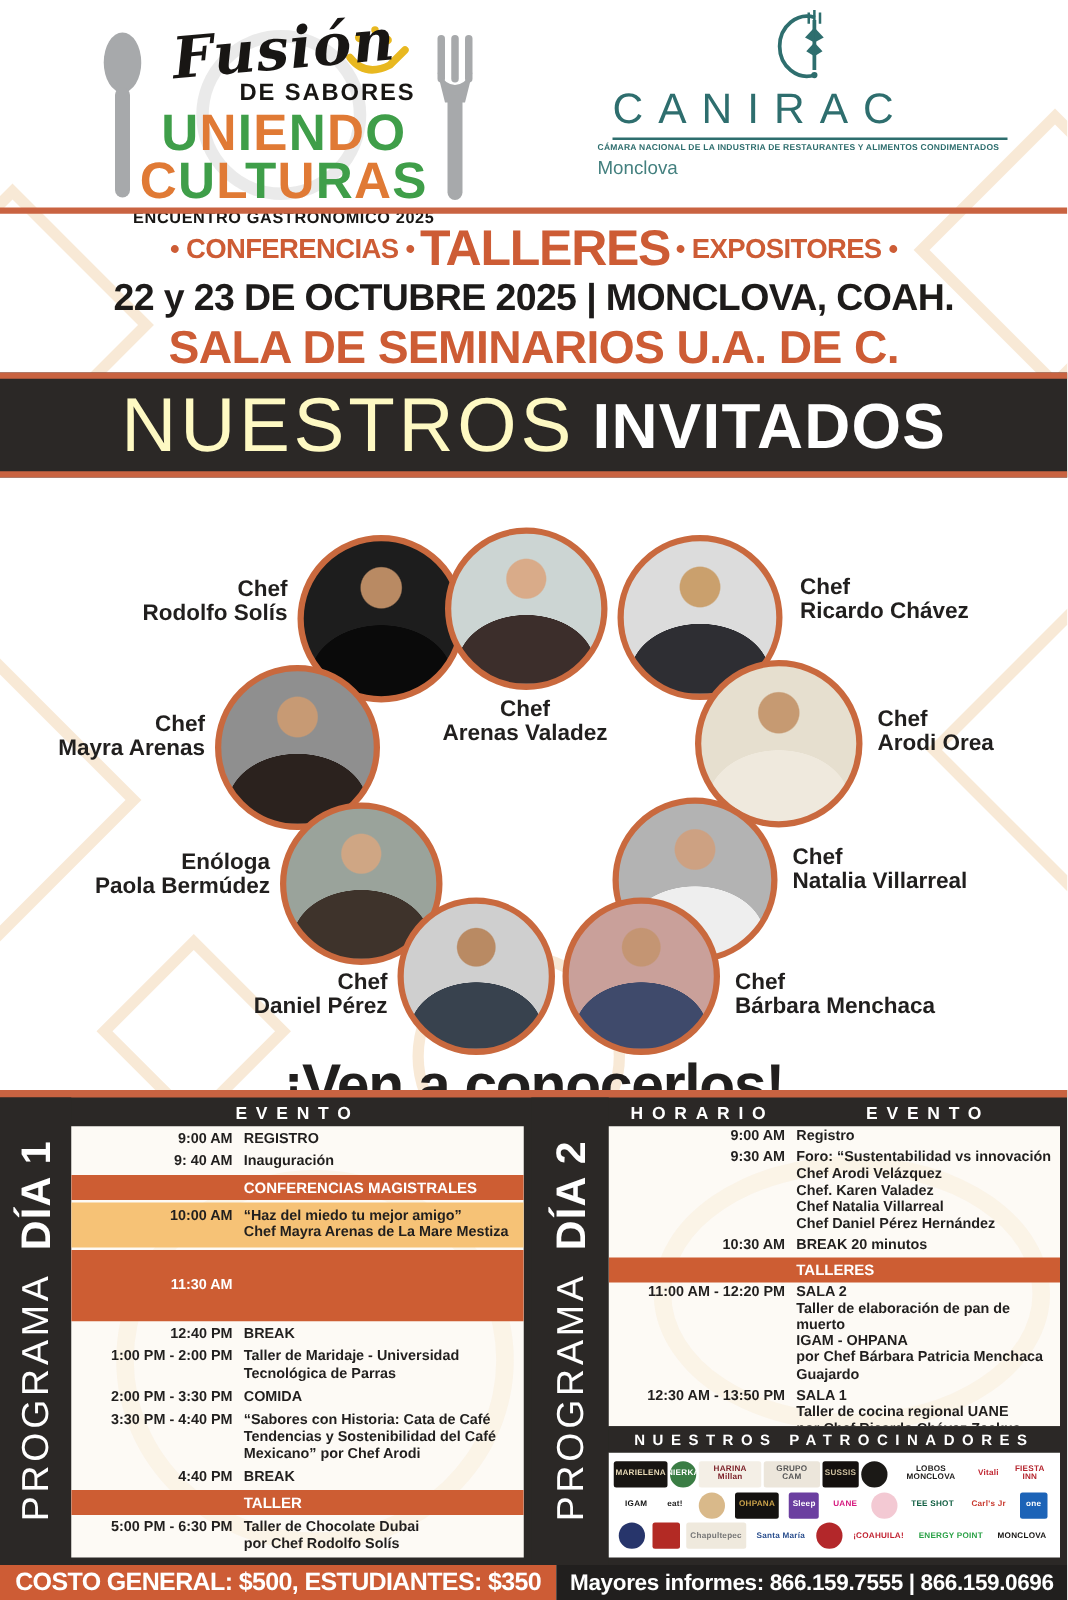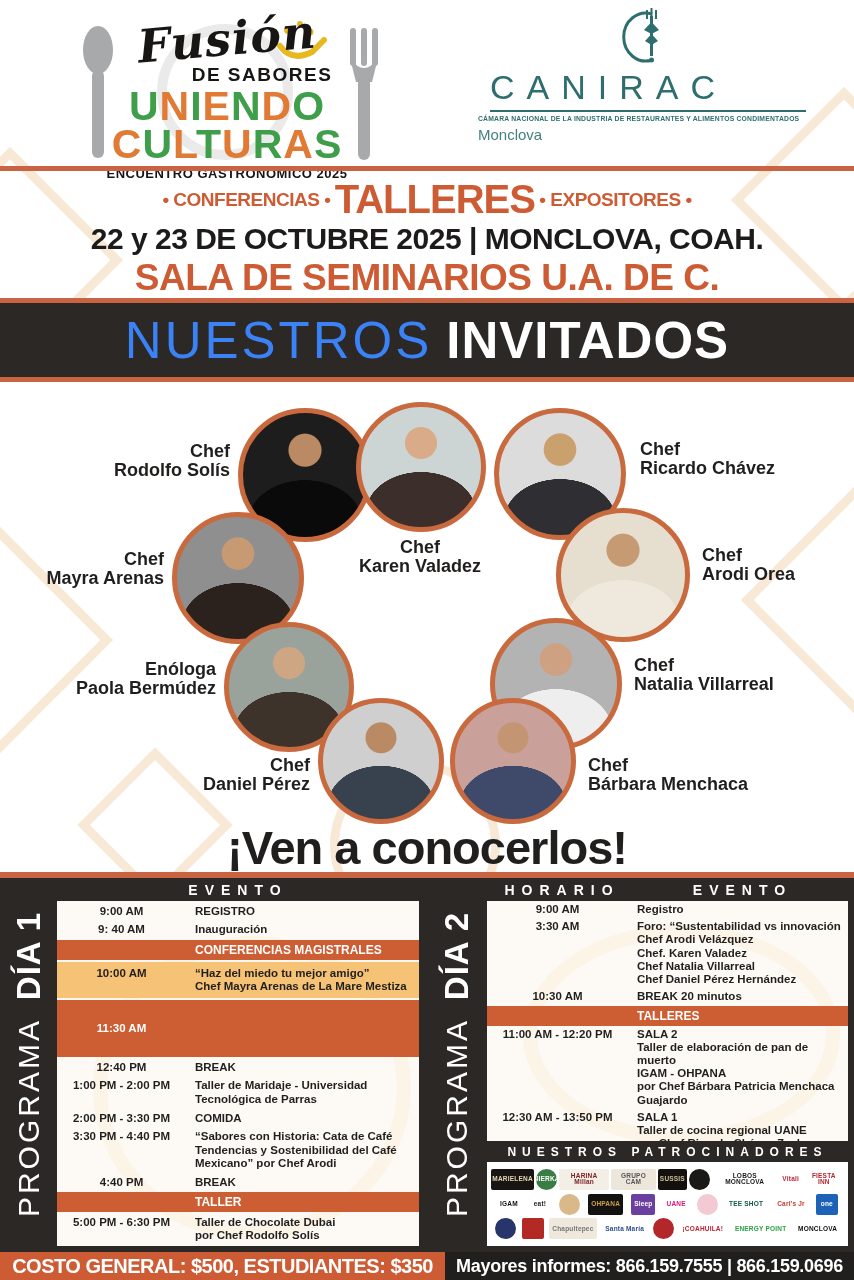--- a/index.html
+++ b/index.html
@@ -32,34 +32,34 @@
   .canirac-rule { width:316px; height:2px; background:#2e6e6e; margin:3px auto 3px; }
   .canirac-tagline { font-size:6.8px; font-weight:bold; letter-spacing:.2px; color:#2e6e6e; }
   .canirac-city { font-size:15px; color:#44807f; margin-top:4px; }
 
   .rule { position:absolute; left:0; width:854px; height:5px; background:#c96341; z-index:3; }
   .rule1 { top:166px; }
 
   
   .info-sec { position:absolute; left:0; top:173px; width:854px; height:125px; text-align:center; z-index:2; }
   .cats-line { color:#cd5c35; font-weight:900; white-space:nowrap; margin-top:4px; }
-  .cats-line .seg { font-size:19px; letter-spacing:-.5px; vertical-align:middle; }
+  .cats-line .seg { font-size:22px; letter-spacing:-.5px; vertical-align:middle; }
   .cats-line .seg-big { font-size:40px; letter-spacing:-1px; vertical-align:middle; }
   .date-line { color:#1d1b1a; font-size:30px; font-weight:900; letter-spacing:-.5px; margin-top:0px; }
   .venue-line { color:#cd5c35; font-size:37px; font-weight:900; letter-spacing:-.5px; margin-top:1px; }
 
   
   .title-band { position:absolute; left:0; top:298px; width:854px; height:84px;
                 background:#2b2826; border-top:5px solid #c96341; border-bottom:5px solid #c96341;
                 display:flex; align-items:center; justify-content:center; z-index:2; }
-  .title-band .thin { color:#3b82f6; font-size:51px; font-weight:400; letter-spacing:3px; margin-right:14px; }
+  .title-band .thin { color:#fef9c3; font-size:61px; font-weight:400; letter-spacing:3px; margin-right:14px; }
   .title-band .bold { color:#fff; font-size:51px; font-weight:900; letter-spacing:1px; }
 
   
-  .chefs { position:absolute; left:0; top:382px; width:794px; height:490px; z-index:2; }
+  .chefs { position:absolute; left:0; top:402px; width:794px; height:490px; z-index:2; }
   .photo { position:absolute; border:5px solid #c9693e; border-radius:50%; }
   .chef-label { position:absolute; color:#211f1e; font-weight:900; font-size:18px; line-height:1.08; }
   .chef-label .role { display:block; }
   .lbl-r { text-align:right; } .lbl-l { text-align:left; } .lbl-c { text-align:center; }
 
   .ph-rodolfo { left:238px; top:26px;  width:134px; height:134px; background:radial-gradient(circle at 50% 30%, #b98a63 0 15%, rgba(0,0,0,0) 16%), radial-gradient(ellipse 46% 34% at 50% 88%, #0a0a0a 0 99%, rgba(0,0,0,0) 100%), #1d1d1d; }
   .ph-karen   { left:356px; top:20px;  width:130px; height:130px; background:radial-gradient(circle at 50% 30%, #d9ab89 0 15%, rgba(0,0,0,0) 16%), radial-gradient(ellipse 46% 34% at 50% 88%, #3c2e2b 0 99%, rgba(0,0,0,0) 100%), #ccd5d3; }
   .ph-ricardo { left:494px; top:26px;  width:132px; height:132px; background:radial-gradient(circle at 50% 30%, #caa06d 0 15%, rgba(0,0,0,0) 16%), radial-gradient(ellipse 46% 34% at 50% 88%, #2e2e33 0 99%, rgba(0,0,0,0) 100%), #dcdcdc; }
   .ph-mayra   { left:172px; top:130px; width:132px; height:132px; background:radial-gradient(circle at 50% 30%, #c79a74 0 15%, rgba(0,0,0,0) 16%), radial-gradient(ellipse 46% 34% at 50% 88%, #2b221e 0 99%, rgba(0,0,0,0) 100%), #8f8f8f; }
   .ph-arodi   { left:556px; top:126px; width:134px; height:134px; background:radial-gradient(circle at 50% 30%, #c69a72 0 15%, rgba(0,0,0,0) 16%), radial-gradient(ellipse 46% 34% at 50% 88%, #efe9dd 0 99%, rgba(0,0,0,0) 100%), #e6dfcf; }
@@ -96,21 +96,21 @@
   .pcontent { flex:1; display:flex; flex-direction:column; padding-right:6px; padding-bottom:6px; }
   .phead { height:23px; display:flex; align-items:center; color:#fff; font-size:14px; font-weight:900; letter-spacing:7px; }
   .phead-1 { justify-content:center; }
   .phead-2 .h-time { width:150px; text-align:center; }
   .phead-2 .h-evt { flex:1; text-align:center; }
 
   .panel { flex:1; background:#fdfaf5; overflow:hidden; display:flex; flex-direction:column; justify-content:space-evenly; position:relative; }
   .panel::after { content:""; position:absolute; left:10%; top:10%; width:80%; height:80%;
                   border:14px solid #faeeda; border-radius:50%; opacity:.5; pointer-events:none; }
   .prow { display:flex; position:relative; z-index:1; padding:2px 0; }
-  .prow .time { font-weight:900; font-size:11.5px; color:#211f1e; text-align:center; padding-right:9px; line-height:1.15; }
+  .prow .time { font-weight:900; font-size:11.5px; color:#211f1e; text-align:right; padding-right:9px; line-height:1.15; }
   .d1 .time { width:138px; } .d2 .time { width:150px; }
   .prow .evt { flex:1; font-weight:bold; font-size:11.5px; color:#211f1e; white-space:pre-line; line-height:1.15; padding-right:4px; }
   .prow.amber { background:#f6c276; padding:5px 0; }
   .prow.orange { background:#cd5d33; padding:22px 0; }
   .prow.orange .time, .prow.orange .evt { color:#ffffff; }
   .pband { background:#cd5d33; color:#fff; font-weight:900; font-size:12px; padding:3px 0; position:relative; z-index:1; }
   .d1 .pband { padding-left:138px; } .d2 .pband { padding-left:150px; }
 
   .sponsor-band { height:21px; background:#2b2826; color:#fff; display:flex; align-items:center; justify-content:center;
                   font-size:12px; font-weight:900; letter-spacing:6px; position:relative; z-index:1; }
@@ -214,21 +214,21 @@
     <div class="photo ph-natalia"></div>
     <div class="photo ph-daniel"></div>
     <div class="photo ph-barbara"></div>
 
     <div class="chef-label lbl-r lb-rodolfo">
       <span class="role">Chef</span>
       <span>Rodolfo Solís</span>
     </div>
     <div class="chef-label lbl-c lb-karen">
       <span class="role">Chef</span>
-      <span>Karen Valadez</span>
+      <span>Arenas Valadez</span>
     </div>
     <div class="chef-label lbl-l lb-ricardo">
       <span class="role">Chef</span>
       <span>Ricardo Chávez</span>
     </div>
     <div class="chef-label lbl-r lb-mayra">
       <span class="role">Chef</span>
       <span>Mayra Arenas</span>
     </div>
     <div class="chef-label lbl-l lb-arodi">
@@ -332,21 +332,21 @@
         <div class="phead phead-2">
           <span class="h-time">HORARIO</span>
           <span class="h-evt">EVENTO</span>
         </div>
         <div class="panel">
           <div class="prow">
             <span class="time">9:00 AM</span>
             <span class="evt">Registro</span>
           </div>
           <div class="prow">
-            <span class="time">3:30 AM</span>
+            <span class="time">9:30 AM</span>
             <span class="evt">Foro: “Sustentabilidad vs innovación
 Chef Arodi Velázquez
 Chef. Karen Valadez
 Chef Natalia Villarreal
 Chef Daniel Pérez Hernández</span>
           </div>
           <div class="prow">
             <span class="time">10:30 AM</span>
             <span class="evt">BREAK 20 minutos</span>
           </div>

